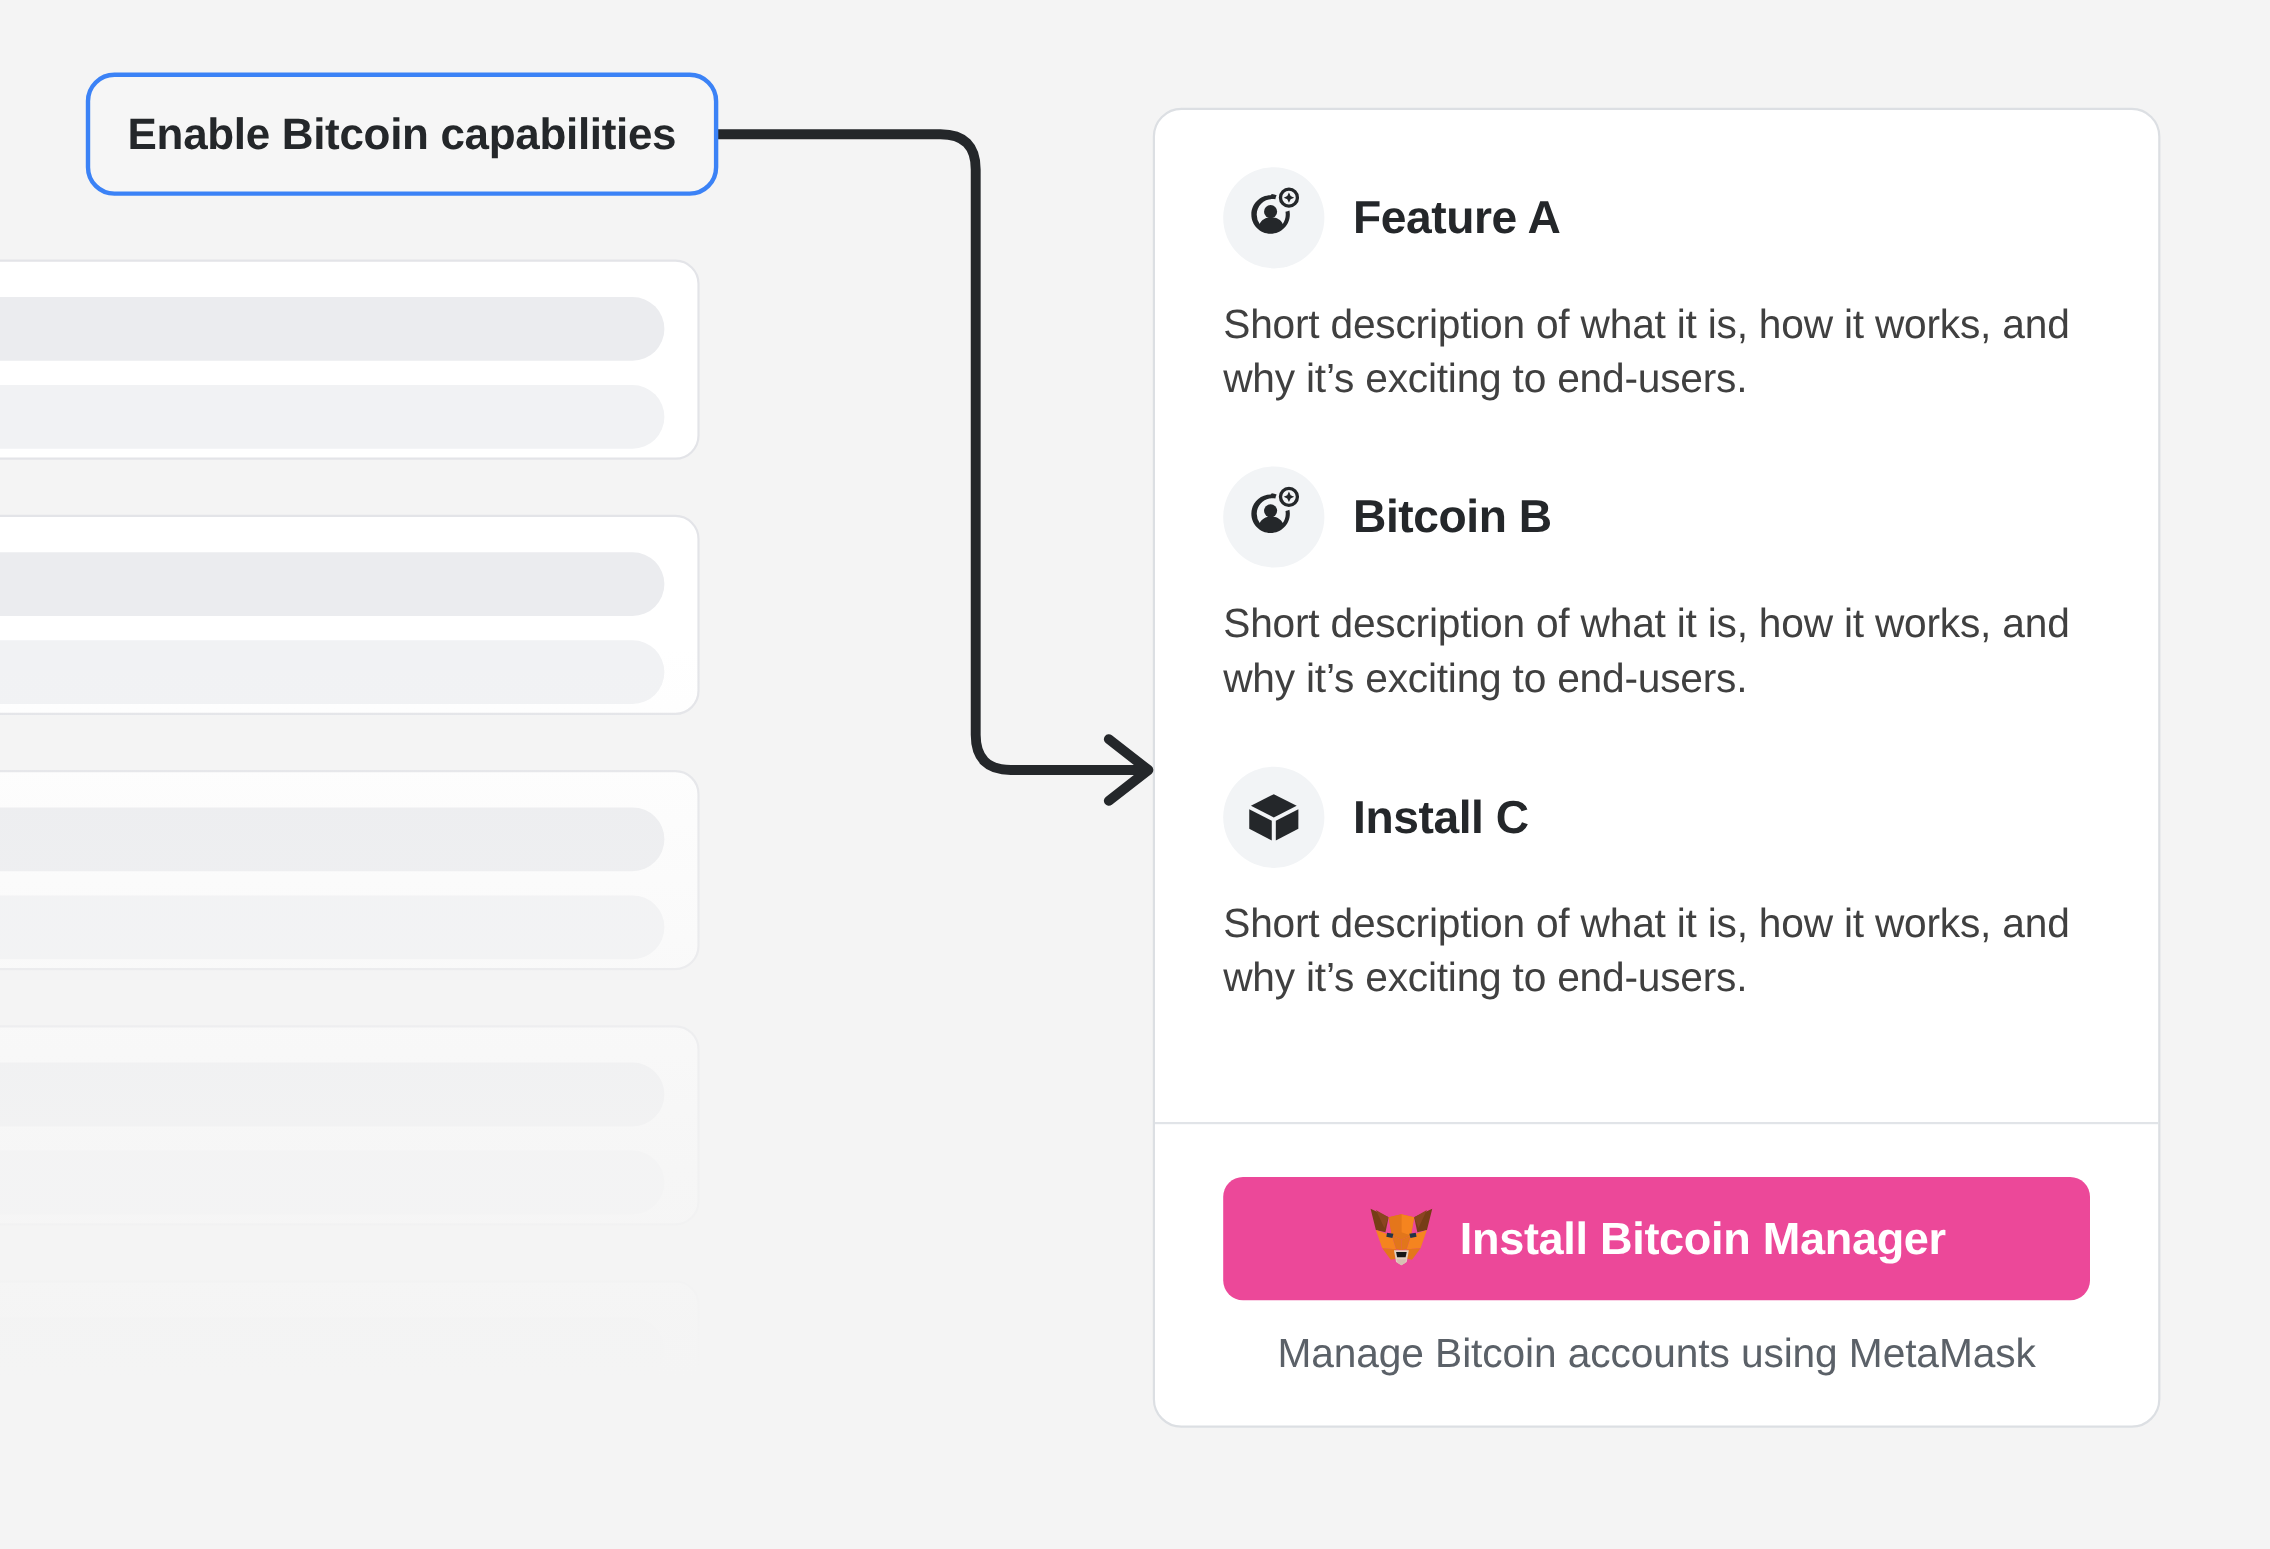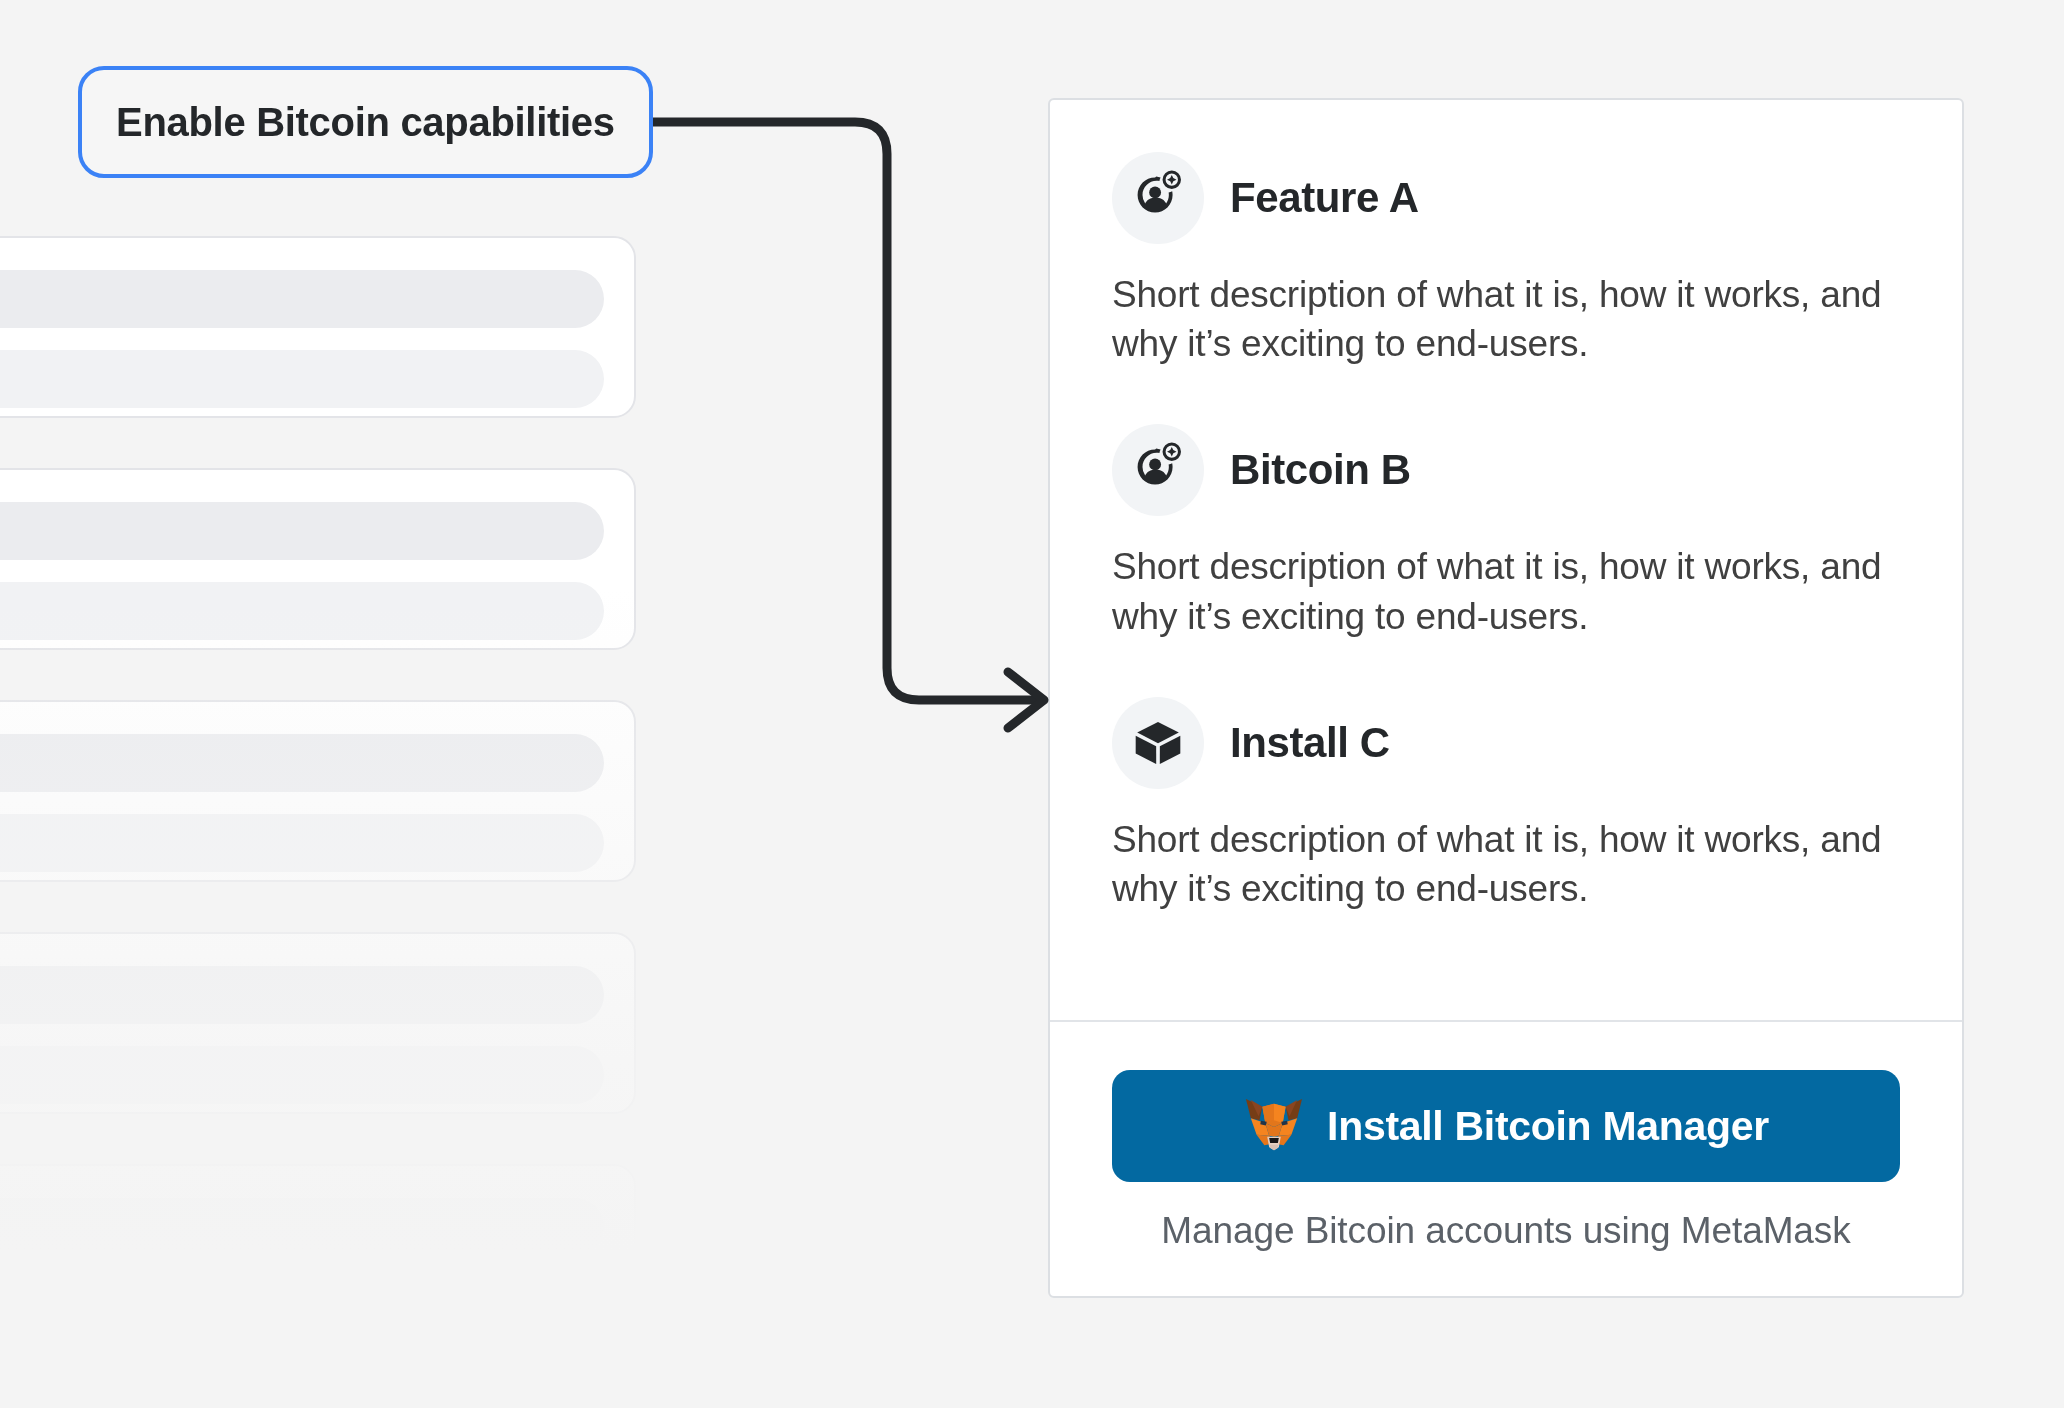--- a/index.html
+++ b/index.html
@@ -96,21 +96,21 @@
 
   
   #feature-card {
     position: absolute;
     left: 1048px;
     top: 98px;
     width: 916px;
     height: 1200px;
     background: #ffffff;
     border: 2px solid #dcdfe3;
-    border-radius: 6px;
+    border-radius: 26px;
     box-sizing: border-box;
     z-index: 4;
     display: flex;
     flex-direction: column;
   }
   #feature-list {
     padding: 52px 62px 40px 62px;
     flex: 1;
   }
   .feature-block { margin-bottom: 56px; }
@@ -153,21 +153,21 @@
     background: #e1e4e8;
     width: 100%;
   }
   #card-footer {
     padding: 48px 62px 44px 62px;
     text-align: center;
   }
   #install-button {
     width: 100%;
     height: 112px;
-    background: #0369a1;
+    background: #ec4899;
     border: none;
     border-radius: 18px;
     display: flex;
     align-items: center;
     justify-content: center;
     gap: 22px;
     cursor: pointer;
     padding: 0;
   }
   #install-button .btn-label {

